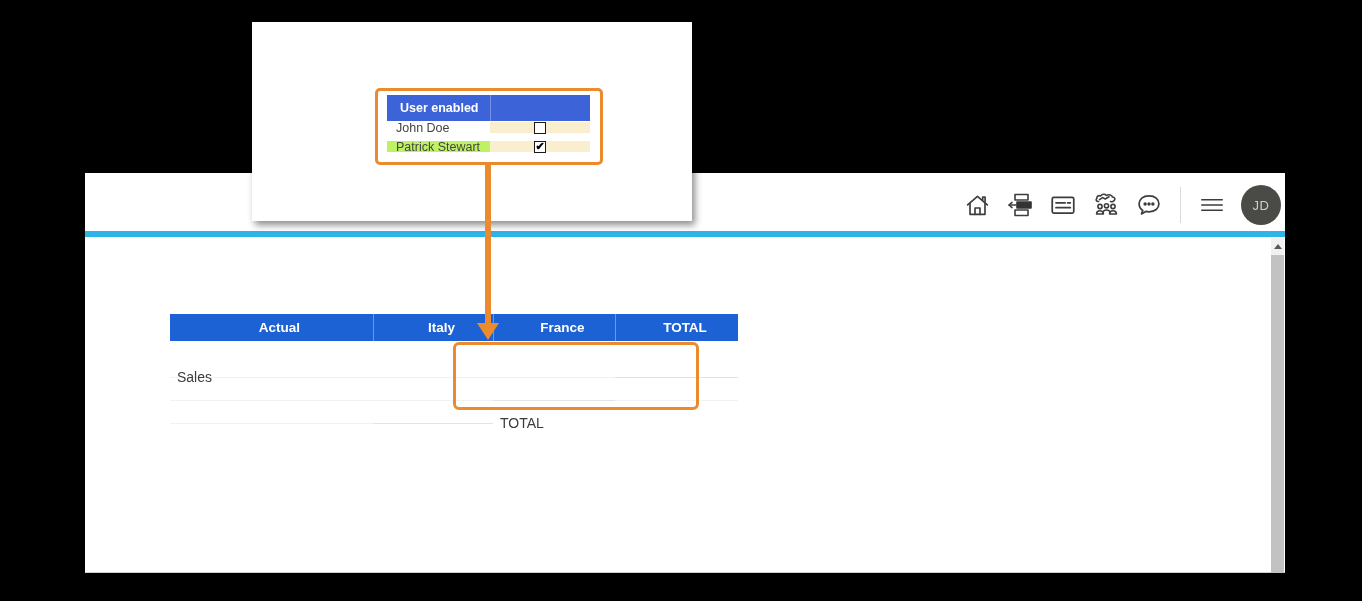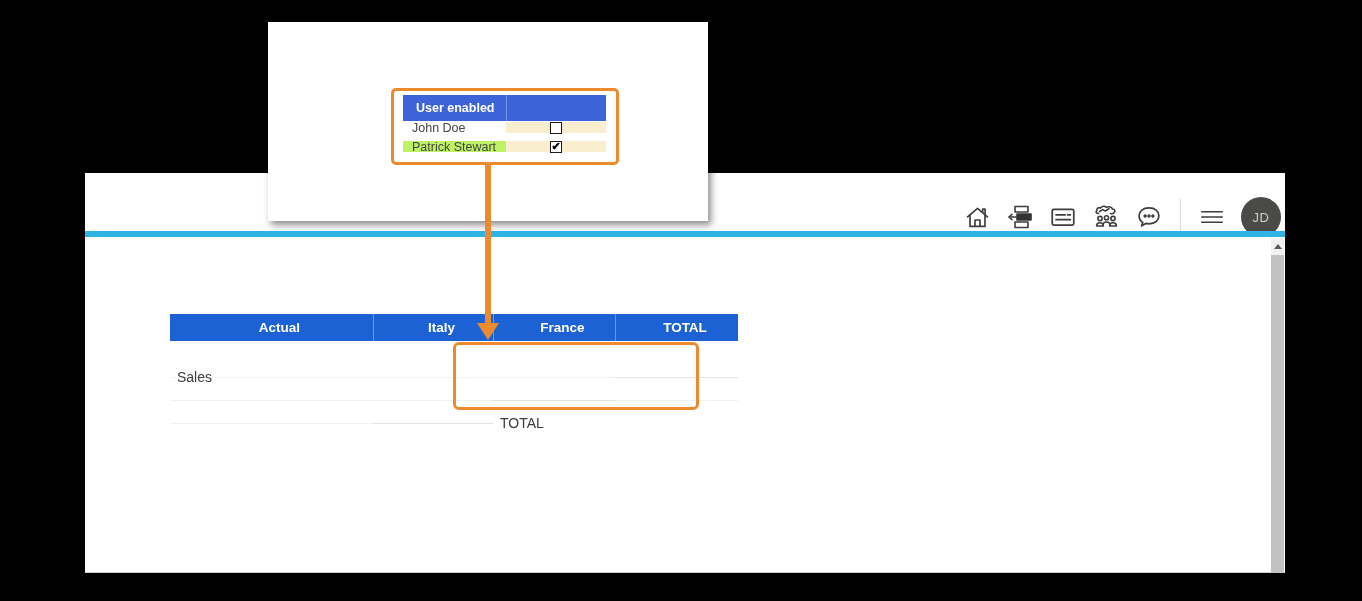--- a/index.html
+++ b/index.html
@@ -3,21 +3,21 @@
 <meta charset="utf-8">
 <style>
   html,body{margin:0;padding:0;background:#000;width:1362px;height:601px;overflow:hidden;
     font-family:"Liberation Sans",sans-serif;}
   .abs{position:absolute;}
 
   
   #app-window{left:85px;top:173px;width:1200px;height:400px;background:#fff;
     border-bottom:1px solid #cfcfcf;box-sizing:border-box;}
   #topbar{left:0;top:0;width:100%;height:58px;background:#fff;}
-  #topbar-icons{position:absolute;right:4px;top:22px;height:44px;display:flex;align-items:center;gap:15px;}
+  #topbar-icons{position:absolute;right:4px;top:10px;height:44px;display:flex;align-items:center;gap:15px;}
   .icon-btn{width:28px;height:28px;display:flex;align-items:center;justify-content:center;cursor:pointer;}
   .icon-btn svg{stroke:#3d3d3d;fill:none;stroke-width:1.6;stroke-linecap:round;stroke-linejoin:round;}
   .tb-divider{width:1px;height:36px;background:#d9d9d9;margin:0 2px;}
   #avatar{width:40px;height:40px;border-radius:50%;background:#4a4a47;color:#cfcfcf;
     display:flex;align-items:center;justify-content:center;font-size:13px;letter-spacing:.5px;cursor:pointer;}
   #accent-line{left:0;top:58px;width:1200px;height:6px;background:#2fb4e8;}
 
   
   #main-table{left:85px;top:141px;width:568px;display:grid;
     grid-template-columns:203px 120px 122px 123px;grid-auto-rows:23px;font-size:14px;color:#3b3b3b;}
@@ -35,21 +35,21 @@
     border-radius:6px;box-sizing:border-box;z-index:5;}
 
   
   #scrollbar{left:1186px;top:65px;width:13px;height:335px;background:#f1f1f1;z-index:3;}
   #scroll-up{left:0;top:0;width:13px;height:16px;display:flex;align-items:center;justify-content:center;cursor:pointer;}
   #scroll-up .tri{width:0;height:0;border-left:4px solid transparent;border-right:4px solid transparent;
     border-bottom:5px solid #5a5a5a;}
   #scroll-thumb{left:0;top:17px;width:13px;height:318px;background:#c2c2c2;cursor:pointer;}
 
   
-  #popup{left:268px;top:22px;width:440px;height:199px;background:#fff;z-index:20;
+  #popup{left:252px;top:22px;width:440px;height:199px;background:#fff;z-index:20;
     box-shadow:3px 4px 7px rgba(0,0,0,.45);}
   #popup-box{left:123px;top:66px;width:228px;height:77px;border:3px solid #ec8b2d;border-radius:5px;
     box-sizing:border-box;}
   #user-table{left:135px;top:73px;width:203px;display:grid;grid-template-columns:103px 100px;
     grid-auto-rows:19px;font-size:12.5px;color:#444;z-index:21;}
   #user-table .uhead{height:26px;background:#3c63d8;color:#fff;font-weight:600;
     display:flex;align-items:center;padding-left:13px;box-sizing:border-box;}
   #user-table .uhead.empty{padding-left:0;border-left:1px solid rgba(255,255,255,.3);}
   .ucell{display:flex;align-items:center;padding-left:9px;box-sizing:border-box;margin-top:8px;}
   .ucell.alt{background:#bef264;}

